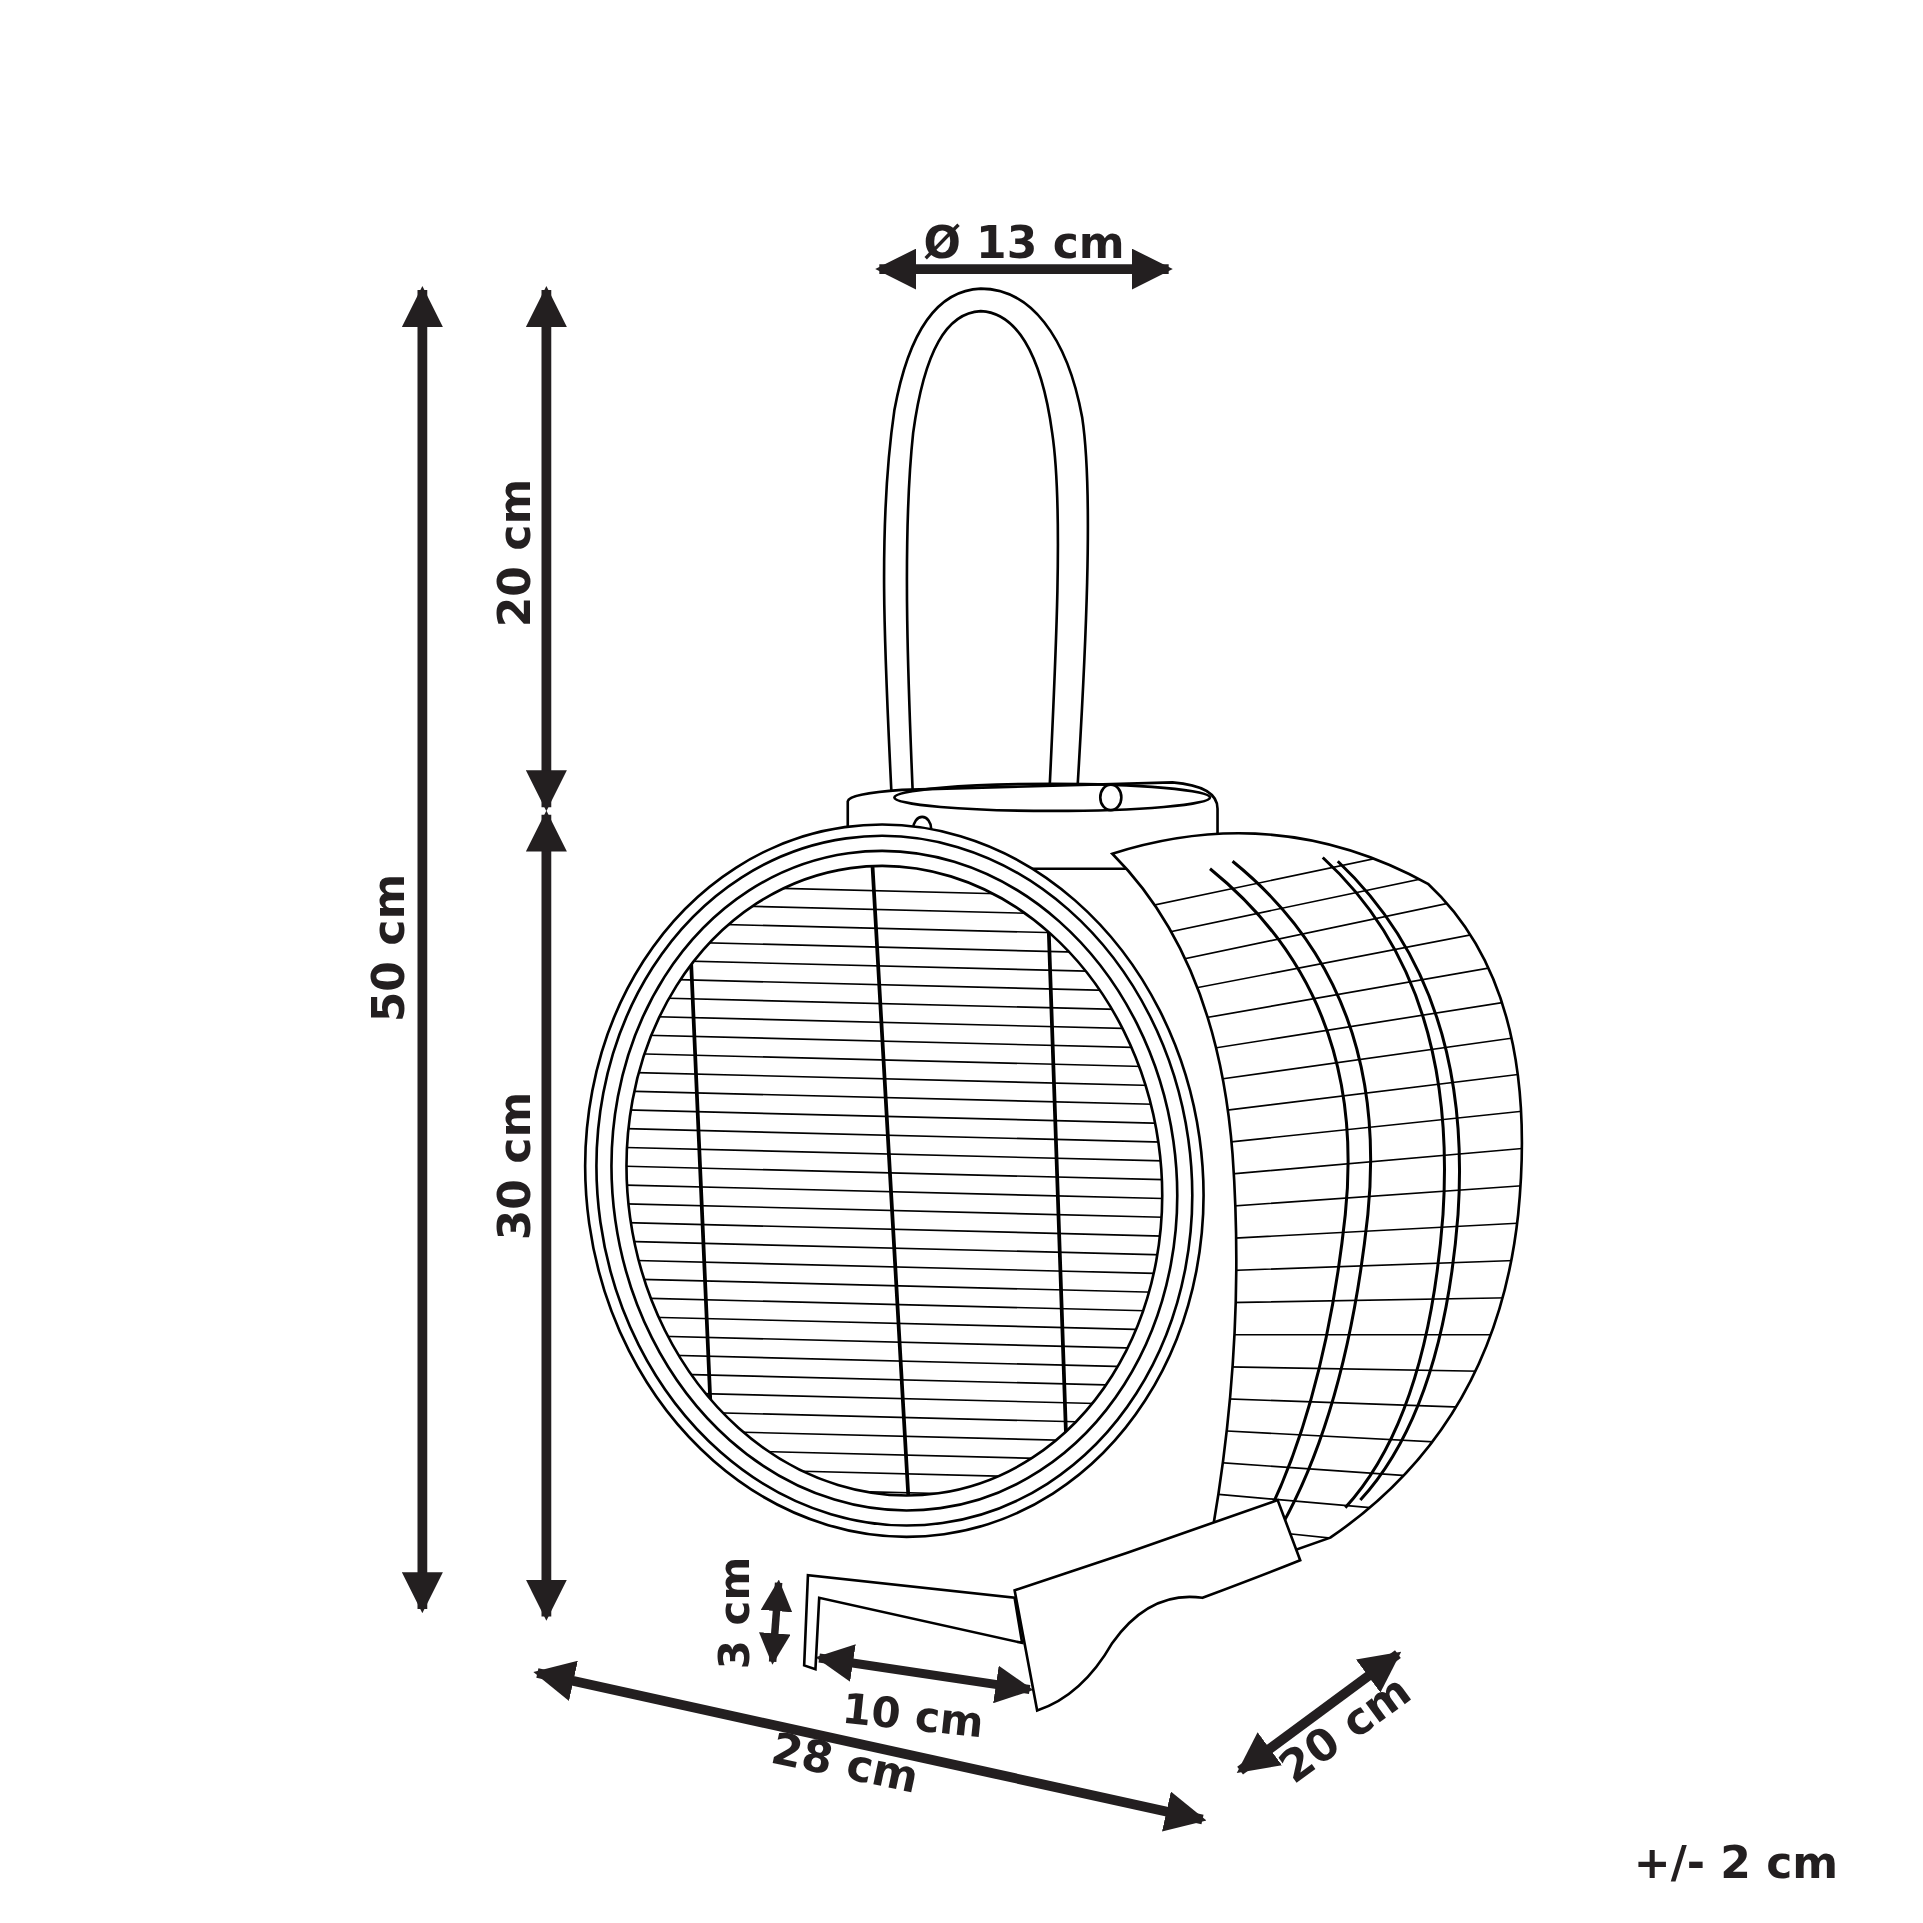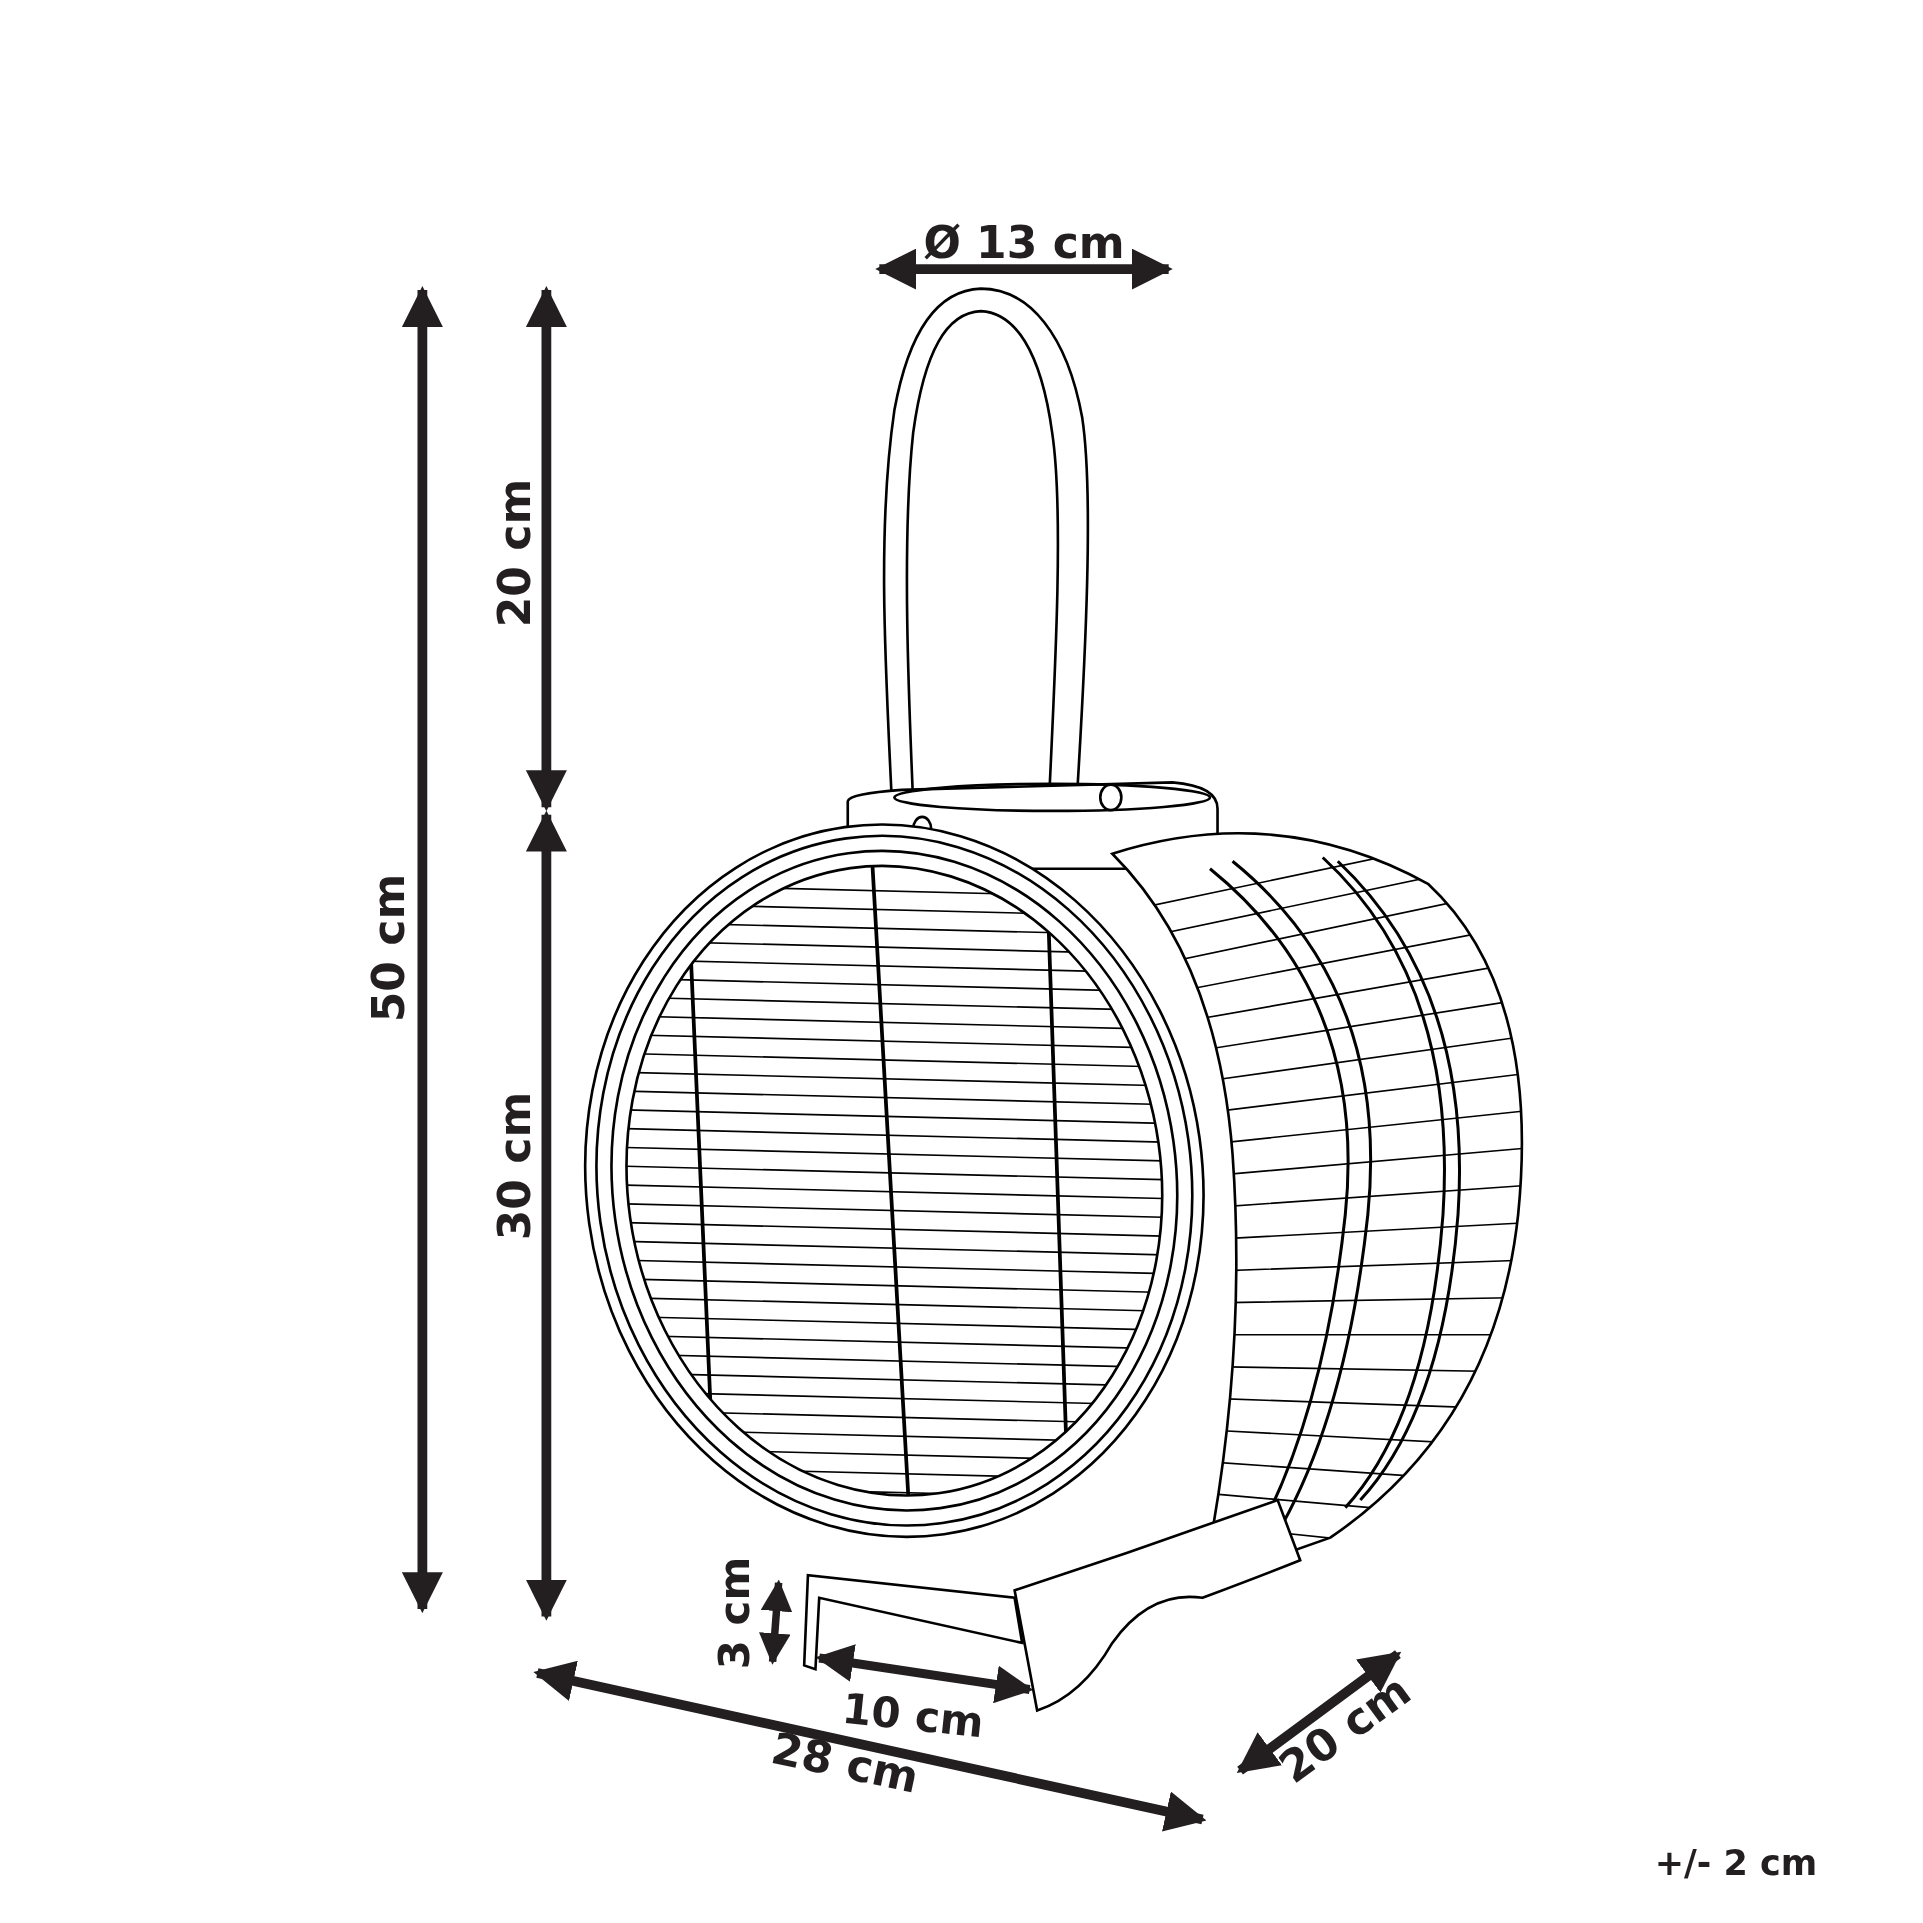--- a/index.html
+++ b/index.html
@@ -71,15 +71,15 @@
 
   
   <div class="lbl center" style="left:1024px; top:231px; font-size:44px;">Ø 13 cm</div>
   <div class="lbl rot-90" style="left:389px; top:936px; font-size:44px;">50 cm</div>
   <div class="lbl rot-90" style="left:515px; top:541px; font-size:44px;">20 cm</div>
   <div class="lbl rot-90" style="left:515px; top:1154px; font-size:44px;">30 cm</div>
   <div class="lbl rot-90" style="left:735px; top:1601px; font-size:42px;">3 cm</div>
   <div class="lbl" style="left:913px; top:1704px; font-size:42px; transform: translate(-50%,-50%) rotate(6deg);">10 cm</div>
   <div class="lbl" style="left:845px; top:1751px; font-size:44px; transform: translate(-50%,-50%) rotate(12deg);">28 cm</div>
   <div class="lbl" style="left:1345px; top:1717px; font-size:44px; transform: translate(-50%,-50%) rotate(-36deg);">20 cm</div>
-  <div class="lbl center" style="left:1736px; top:1851px; font-size:35px;">+/- 2 cm</div>
+  <div class="lbl center" style="left:1736px; top:1851px; font-size:44px;">+/- 2 cm</div>
 </div>
 
 
 </body></html>

